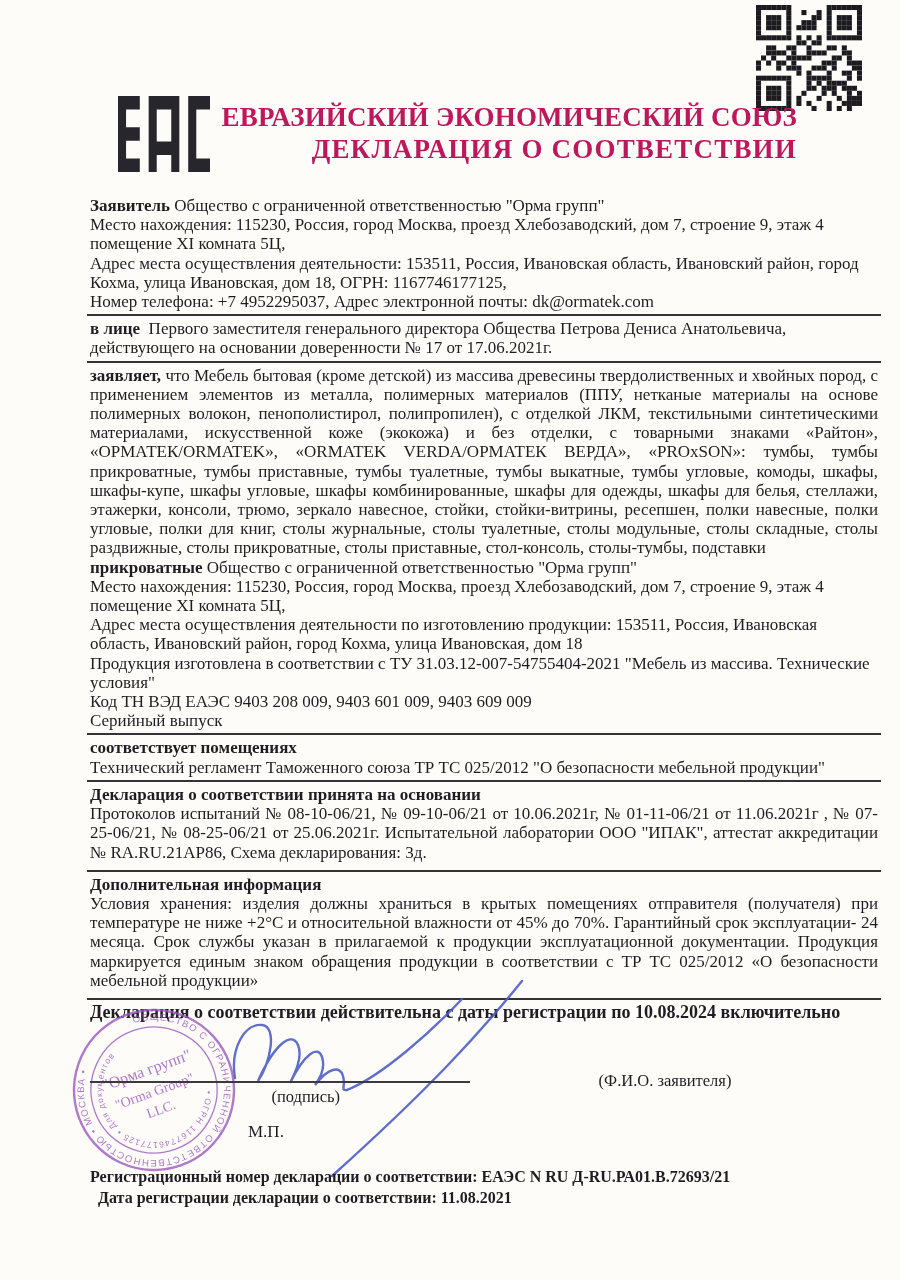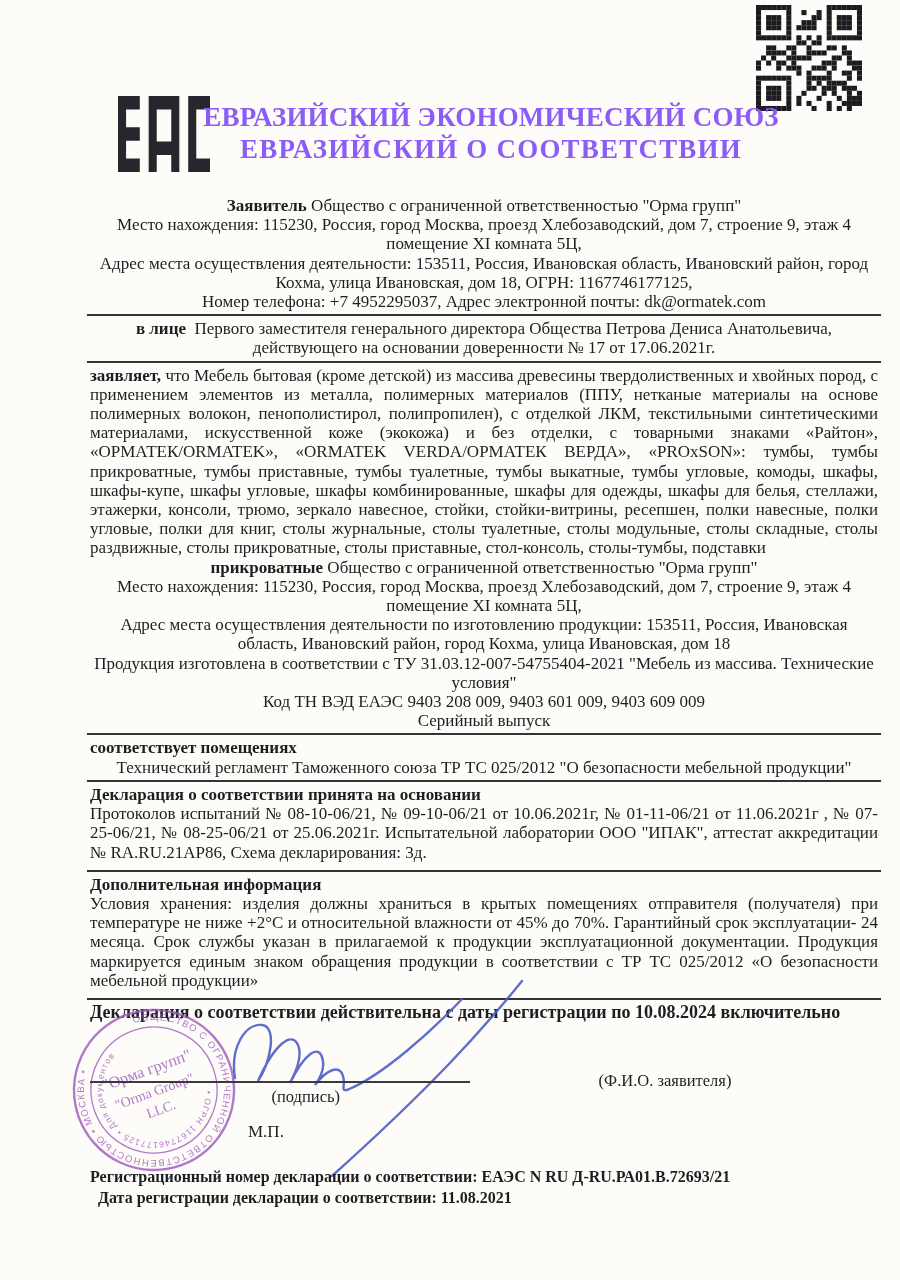--- a/index.html
+++ b/index.html
@@ -10,31 +10,31 @@
     font-family:"Liberation Serif","DejaVu Serif",serif;
     color:#1e1e22;
     overflow:hidden;
     box-shadow:0 0 4px rgba(0,0,0,.4);
   }
   
   .qr{position:absolute;left:756px;top:5px;width:106px;height:106px;}
   .eac{position:absolute;left:118px;top:96px;width:92px;height:76px;}
   .title-block{
     position:absolute;left:185px;top:101px;width:612px;
-    text-align:center;font-weight:bold;color:#8b5cf6;
+    text-align:right;font-weight:bold;color:#be185d;
   }
   .title-line1{font-size:27px;line-height:32px;letter-spacing:.2px;}
   .title-line2{font-size:27px;line-height:32px;letter-spacing:1.2px;}
   
   .content{
     position:absolute;left:90px;top:196px;width:788px;
     font-size:17px;line-height:19.2px;
   }
   .para{margin:0;text-align:justify;}
-  .para.left{text-align:center;}
+  .para.left{text-align:left;}
   .para b{font-weight:bold;}
   .rule{height:2px;background:#333336;margin:3px 0 3px -3px;width:calc(100% + 6px);}
   .rule.sp{margin-top:8px;}
   .sect-head{font-weight:bold;margin:0;}
   .validity{font-weight:bold;margin:2px 0 0 0;font-size:18px;}
   
   .sig-line{position:absolute;left:90px;top:1081px;width:380px;height:2px;background:#3a3a3e;}
   .sig-caption{position:absolute;left:195px;top:1087px;width:145px;text-align:right;font-size:16.5px;}
   .mp{position:absolute;left:248px;top:1122px;font-size:17px;}
   .name-block{position:absolute;left:515px;top:1057px;width:300px;text-align:center;font-size:17px;}
@@ -274,21 +274,21 @@
   <svg class="eac" viewBox="0 0 228 90" preserveAspectRatio="none">
     <g fill="#26262c">
       <path d="M0 0 H54 V16 H20 V37 H54 V53 H20 V74 H54 V90 H0 Z"></path>
       <path fill-rule="evenodd" d="M76 0 H152 V90 H132 V70 H96 V90 H76 Z M96 16 H132 V54 H96 Z"></path>
       <path d="M228 0 V16 H194 V74 H228 V90 H174 V0 Z"></path>
     </g>
   </svg>
 
   <div class="title-block">
     <div class="title-line1">ЕВРАЗИЙСКИЙ ЭКОНОМИЧЕСКИЙ СОЮЗ</div>
-    <div class="title-line2">ЕВРАЗИЙСКИЙ О СООТВЕТСТВИИ</div>
+    <div class="title-line2">ДЕКЛАРАЦИЯ О СООТВЕТСТВИИ</div>
   </div>
 
   <div class="content">
 
     <p class="para left"><b>Заявитель</b> <span>Общество с ограниченной ответственностью "Орма групп"</span></p>
     <p class="para left">Место нахождения: 115230, Россия, город Москва, проезд Хлебозаводский, дом 7, строение 9, этаж 4 помещение XI комната 5Ц,</p>
     <p class="para left">Адрес места осуществления деятельности: 153511, Россия, Ивановская область, Ивановский район, город Кохма, улица Ивановская, дом 18, ОГРН: 1167746177125,</p>
     <p class="para left">Номер телефона: +7 4952295037, Адрес электронной почты: dk@ormatek.com</p>
 
     <div class="rule"></div>

